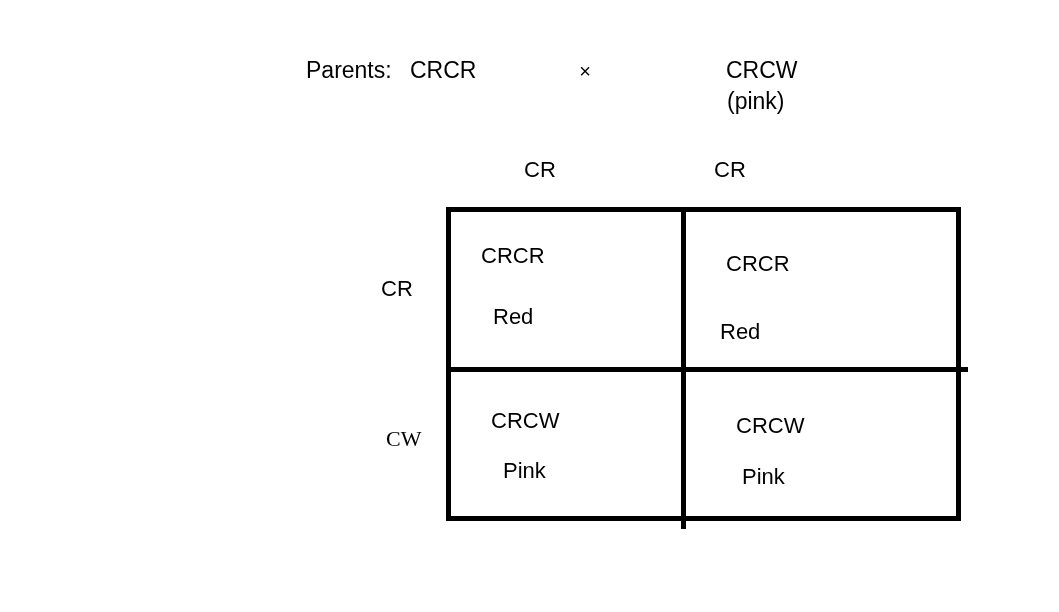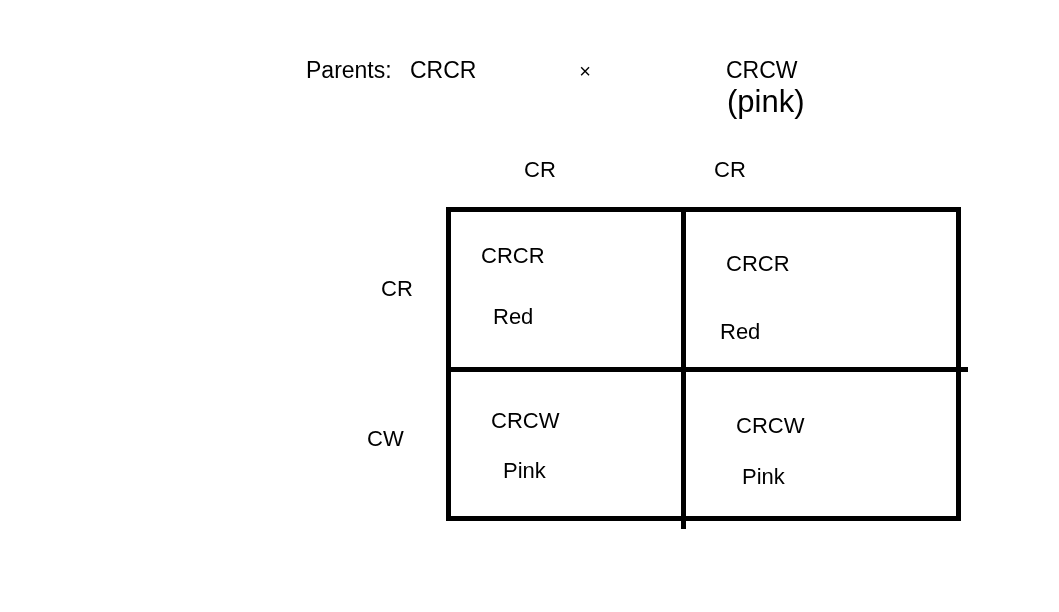--- a/index.html
+++ b/index.html
@@ -67,21 +67,21 @@
     top: 0px;
     width: 160px;
     text-align: left;
   }
   #parent-two .geno {
     font-size: 23px;
     line-height: 31px;
     white-space: nowrap;
   }
   #parent-two .pheno {
-    font-size: 31px;
+    font-size: 23px;
     line-height: 31px;
     white-space: nowrap;
     padding-left: 1px;
   }
 
   
   .col-gamete {
     position: absolute;
     top: 155px;
     font-size: 22px;
@@ -93,21 +93,21 @@
   #col-gamete-1 { left: 714px; }
 
   .row-gamete {
     position: absolute;
     font-size: 22px;
     line-height: 30px;
     text-align: left;
     white-space: nowrap;
   }
   #row-gamete-0 { left: 381px; top: 274px; }
-  #row-gamete-1 { left: 367px; top: 424px; }
+  #row-gamete-1 { left: 386px; top: 424px; font-family: Liberation Serif, serif; }
 
   
   #punnett-square {
     position: absolute;
     left: 446px;
     top: 207px;
     width: 515px;
     height: 314px;
   }
   

